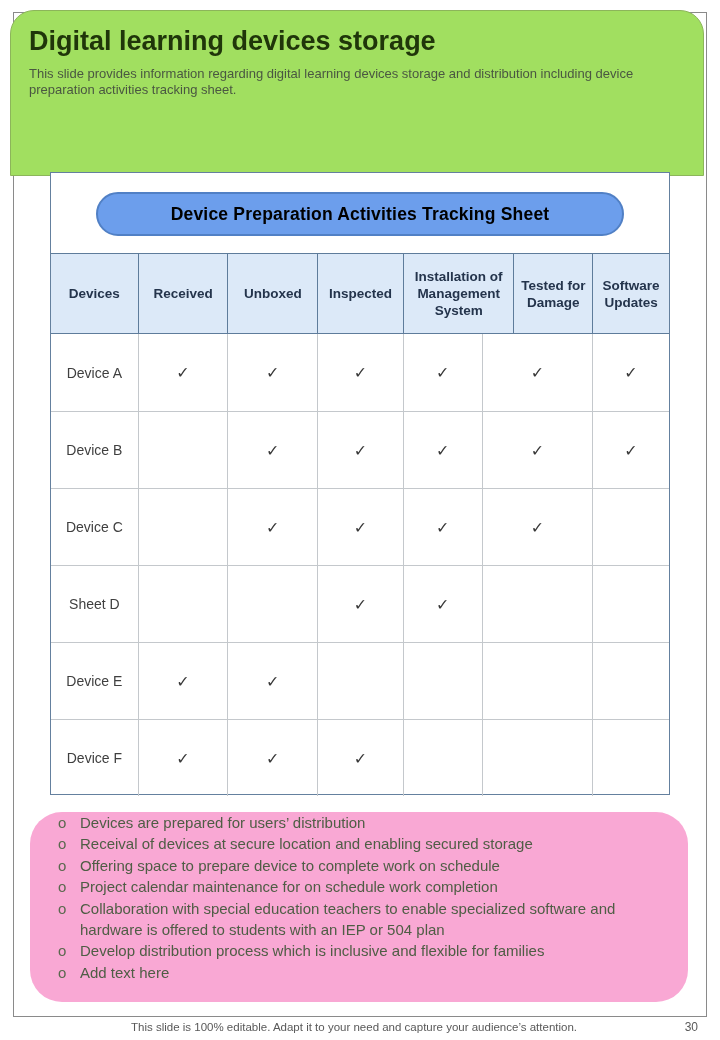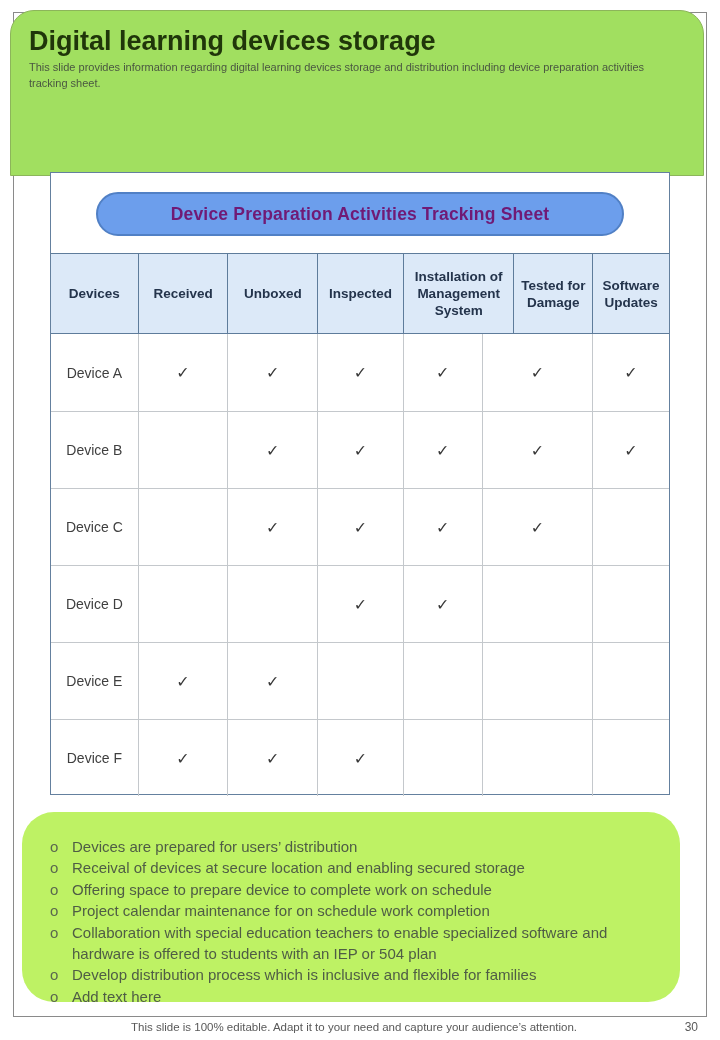--- a/index.html
+++ b/index.html
@@ -10,50 +10,50 @@
   
   .frame { position:absolute; left:13px; top:12px; width:694px; height:1005px;
            border:1px solid #8a8a8a; z-index:0; }
 
   
   .green-header { position:absolute; left:10px; top:10px; width:694px; height:166px;
                   background:#a1df60; border:1px solid #8cb55a;
                   border-radius:24px 24px 0 0; z-index:2; padding:14px 20px 0 18px; }
   .green-header h1 { font-size:27px; font-weight:bold; line-height:33px; color:#20360a; }
   .green-header h1 span { display:block; }
-  .subtitle { margin-top:2px; font-size:11px; line-height:15.5px; color:#4a5741;
+  .subtitle { margin-top:8px; font-size:13px; line-height:15.5px; color:#4a5741;
               max-width:664px; }
 
   
   .table-wrap { position:absolute; left:50px; top:172px; width:620px; height:623px;
                 border:1px solid #64809e; background:#ffffff; z-index:2; }
   .pill-row { height:80px; position:relative; background:#ffffff; }
   .pill { position:absolute; left:50%; top:19px; transform:translateX(-50%);
           width:528px; height:44px; border-radius:22px;
           background:#6c9eec; border:2px solid #5180c5;
           display:flex; align-items:center; justify-content:center;
-          color:#701a75; font-weight:bold; font-size:17.5px; letter-spacing:0.2px; }
+          color:#000000; font-weight:bold; font-size:17.5px; letter-spacing:0.2px; }
   .thead { display:flex; height:81px; background:#dce9f8;
            border-top:1px solid #5e7c9b; border-bottom:1px solid #5e7c9b; }
   .th { display:flex; align-items:center; justify-content:center; text-align:center;
         padding:0 4px; font-size:13.5px; font-weight:bold; line-height:17px; color:#24344c; }
   .th + .th { border-left:1px solid #5e7c9b; }
   .trow { display:flex; height:77px; }
   .trow + .trow { border-top:1px solid #c4c8cc; }
   .td { display:flex; align-items:center; justify-content:center; text-align:left; }
   .td + .td { border-left:1px solid #c4c8cc; }
   .td.device { font-size:14px; color:#3f3f3f; }
   .td.check { font-size:16px; color:#383838; }
   .c0{width:14.03%} .c1{width:14.52%} .c2{width:14.52%} .c3{width:13.87%}
   .c4{width:12.74%} .c5{width:17.90%} .c6{width:12.42%}
 
   
-  .green-box { position:absolute; left:22px; top:812px; width:658px; height:190px;
-               background:#bef264; border-radius:32px; z-index:2;
-               padding:24px 22px 0 28px; }
+  .green-box { position:absolute; left:30px; top:812px; width:658px; height:190px;
+               background:#f9a8d4; border-radius:32px; z-index:2;
+               padding:0 22px 0 28px; }
   .green-box ul { list-style:none; }
   .green-box li { display:flex; font-size:15px; line-height:21.4px; color:#4f5d45; }
   .green-box li::before { content:"o"; flex:0 0 22px; color:#5a684e; }
 
   
   .footer-text { position:absolute; left:0; right:12px; top:1021px; text-align:center;
                  font-size:11.5px; color:#595959; z-index:2; }
   .page-number { position:absolute; right:22px; top:1020px; font-size:12px;
                  color:#595959; z-index:2;margin-left:20px; }
 </style>
@@ -109,21 +109,21 @@
       <div class="td device c0">Device C</div>
       <div class="td check c1"></div>
       <div class="td check c2">✓</div>
       <div class="td check c3">✓</div>
       <div class="td check c4">✓</div>
       <div class="td check c5">✓</div>
       <div class="td check c6"></div>
     </div>
 
     <div class="trow">
-      <div class="td device c0">Device D</div>
+      <div class="td device c0">Sheet D</div>
       <div class="td check c1"></div>
       <div class="td check c2"></div>
       <div class="td check c3">✓</div>
       <div class="td check c4">✓</div>
       <div class="td check c5"></div>
       <div class="td check c6"></div>
     </div>
 
     <div class="trow">
       <div class="td device c0">Device E</div>

